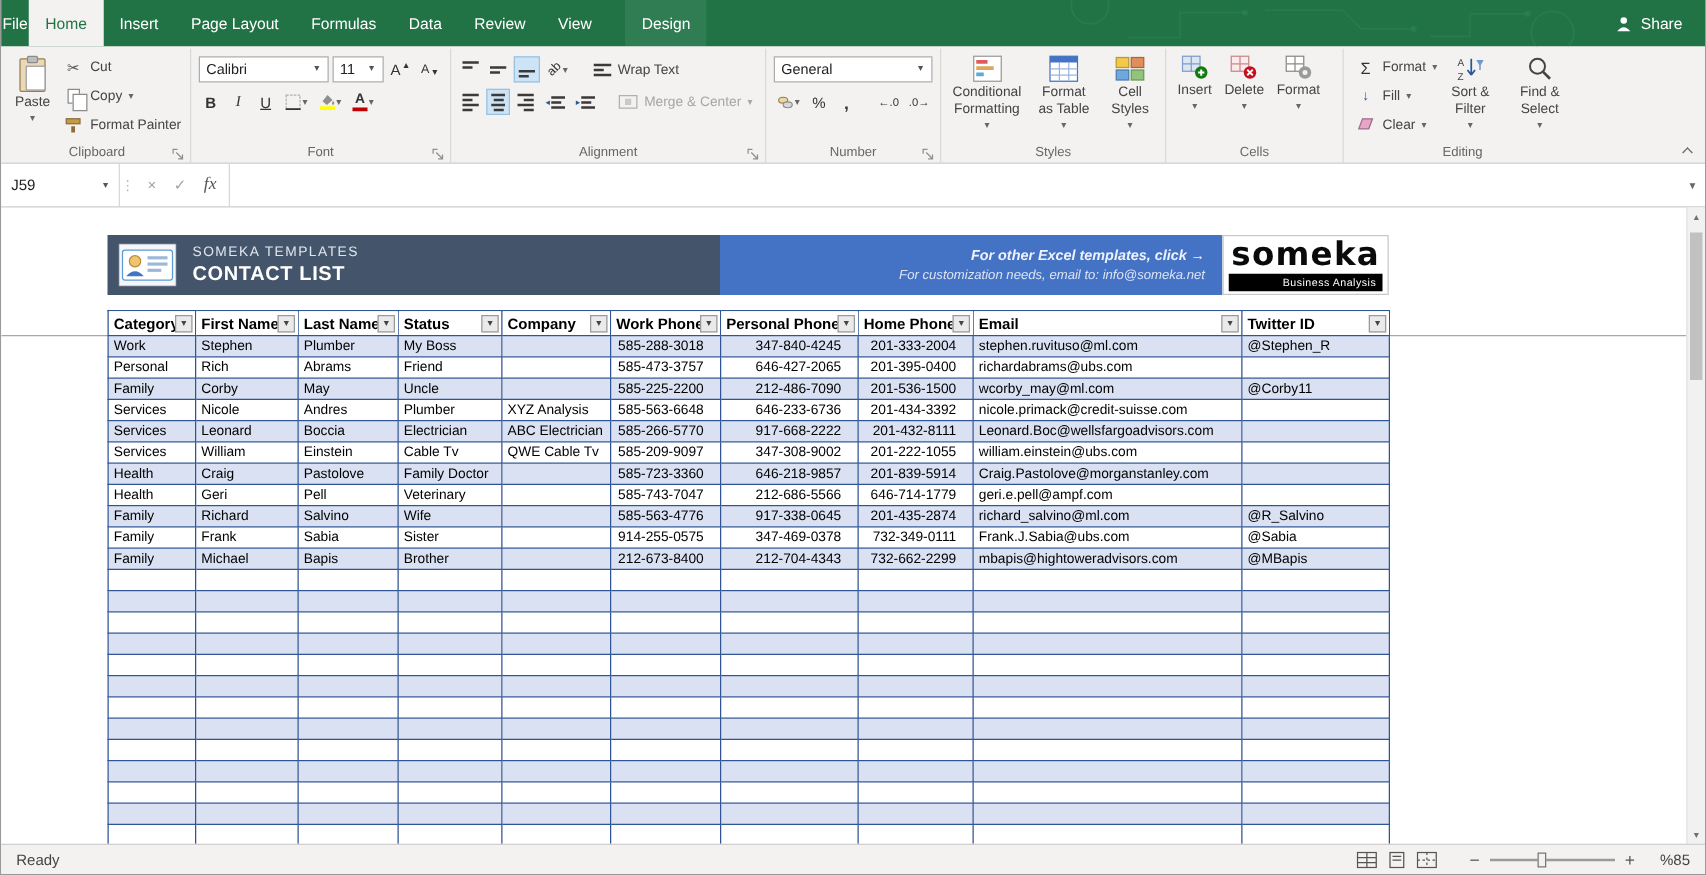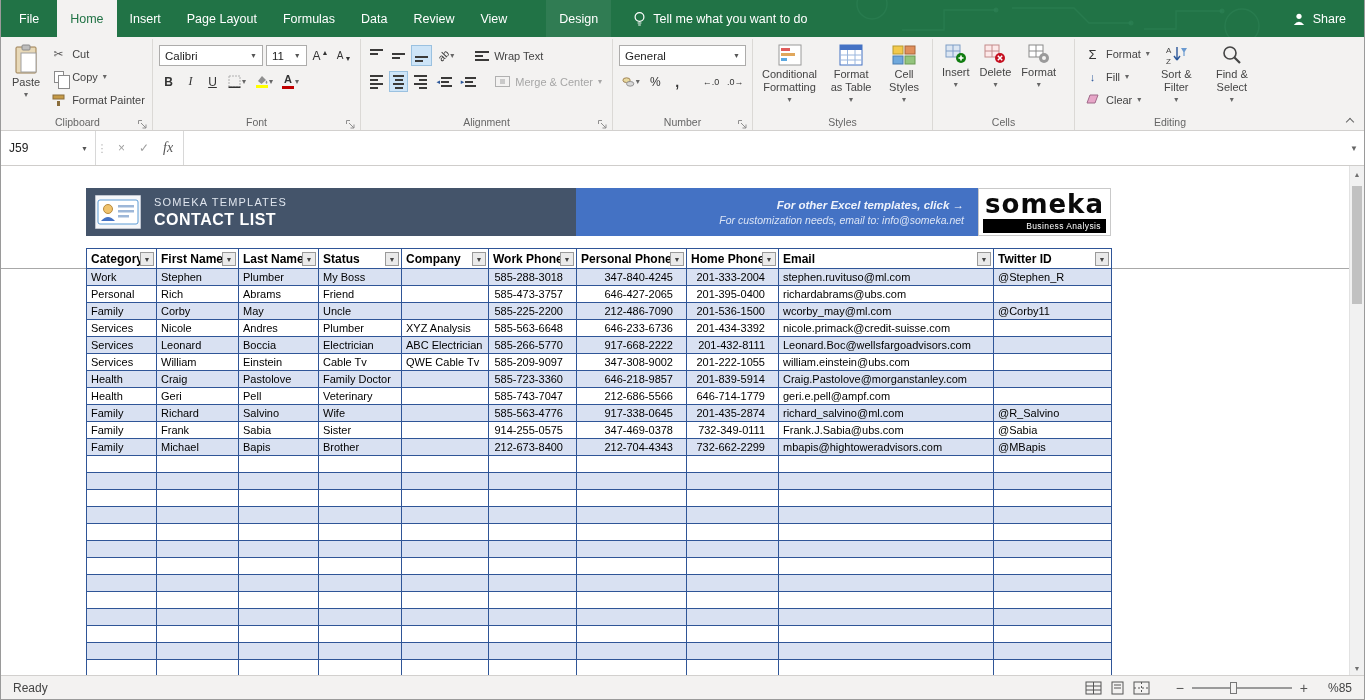--- a/index.html
+++ b/index.html
@@ -2,23 +2,23 @@
 <html><head>
 <meta charset="utf-8">
 <style>
 *{margin:0;padding:0;box-sizing:border-box}
 html,body{width:1365px;height:700px;overflow:hidden;background:#fff;font-family:"Liberation Sans",sans-serif}
 .app{position:relative;width:1365px;height:700px;background:#fff;border-left:1px solid #9a9a9a;border-right:1px solid #9a9a9a;border-bottom:1px solid #9a9a9a}
 
 
 .tabbar{position:absolute;top:0;left:0;right:0;height:37px;background:#217346;display:flex;align-items:stretch;color:#fff;z-index:6}
 .tab{display:flex;align-items:center;padding:0 13px;font-size:12.5px;white-space:nowrap;position:relative;z-index:2}
-.tab.file{padding:0 18px}
+.tab.file{padding:0 1px}
 .tab.active{background:#f3f2f1;color:#217346}
-.tab.contextual{background:rgba(255,255,255,0.07);margin-left:26px}
+.tab.contextual{background:rgba(255,255,255,0.07);margin-left:14px}
 .tellme{display:flex;align-items:center;gap:7px;margin-left:22px;font-size:12.5px;z-index:2}
 .share{margin-left:auto;display:flex;align-items:center;gap:7px;padding:0 18px;font-size:12.5px;z-index:2}
 .deco{position:absolute;right:90px;top:0;height:37px;pointer-events:none;z-index:1}
 
 
 .ribbon{position:absolute;top:37px;left:0;right:0;height:94px;background:#f3f2f1;border-bottom:1px solid #d2d0ce;display:flex;align-items:stretch;padding:2px 0 0 2px;z-index:5}
 .rgroup{position:relative;border-right:1px solid #dbd9d6;padding:2px 4px 16px 4px;flex:none}
 .gbody{display:flex;height:72px}
 .gbody.center{align-items:flex-start}
 .glabel{position:absolute;bottom:2px;left:0;right:0;text-align:center;font-size:10.5px;color:#666}
@@ -130,27 +130,20 @@
     </svg>
     <div class="tab file">File</div>
     <div class="tab active">Home</div>
     <div class="tab">Insert</div>
     <div class="tab">Page Layout</div>
     <div class="tab">Formulas</div>
     <div class="tab">Data</div>
     <div class="tab">Review</div>
     <div class="tab">View</div>
     <div class="tab contextual">Design</div>
-    <div class="tellme">
-      <svg width="13" height="16" viewBox="0 0 13 16">
-          <circle cx="6.5" cy="6" r="4.4" fill="none" stroke="#fff" stroke-width="1.2"></circle>
-          <path d="M4.6 12 h3.8 M5.2 14 h2.6" stroke="#fff" stroke-width="1.2" fill="none"></path>
-        </svg>
-      <span>Tell me what you want to do</span>
-    </div>
     <div class="share">
       <svg width="14" height="14" viewBox="0 0 14 14">
           <circle cx="7" cy="4.3" r="2.6" fill="#fff"></circle>
           <path d="M1.8 13 q5.2 -6.4 10.4 0 Z" fill="#fff"></path>
         </svg>
       <span>Share</span>
     </div>
   </div>
 
   <div class="ribbon">

